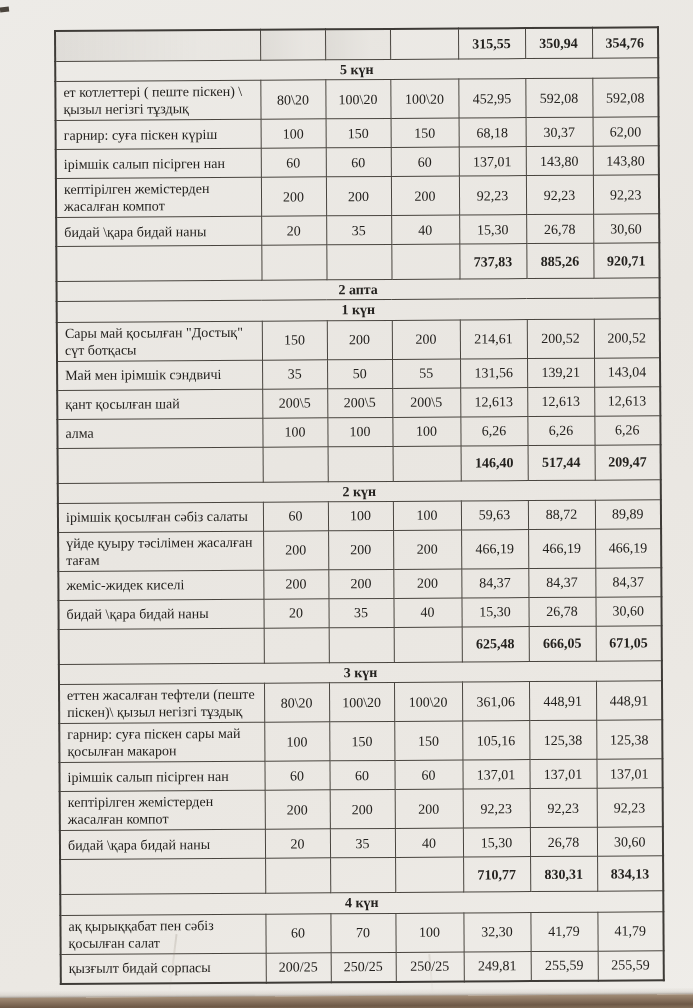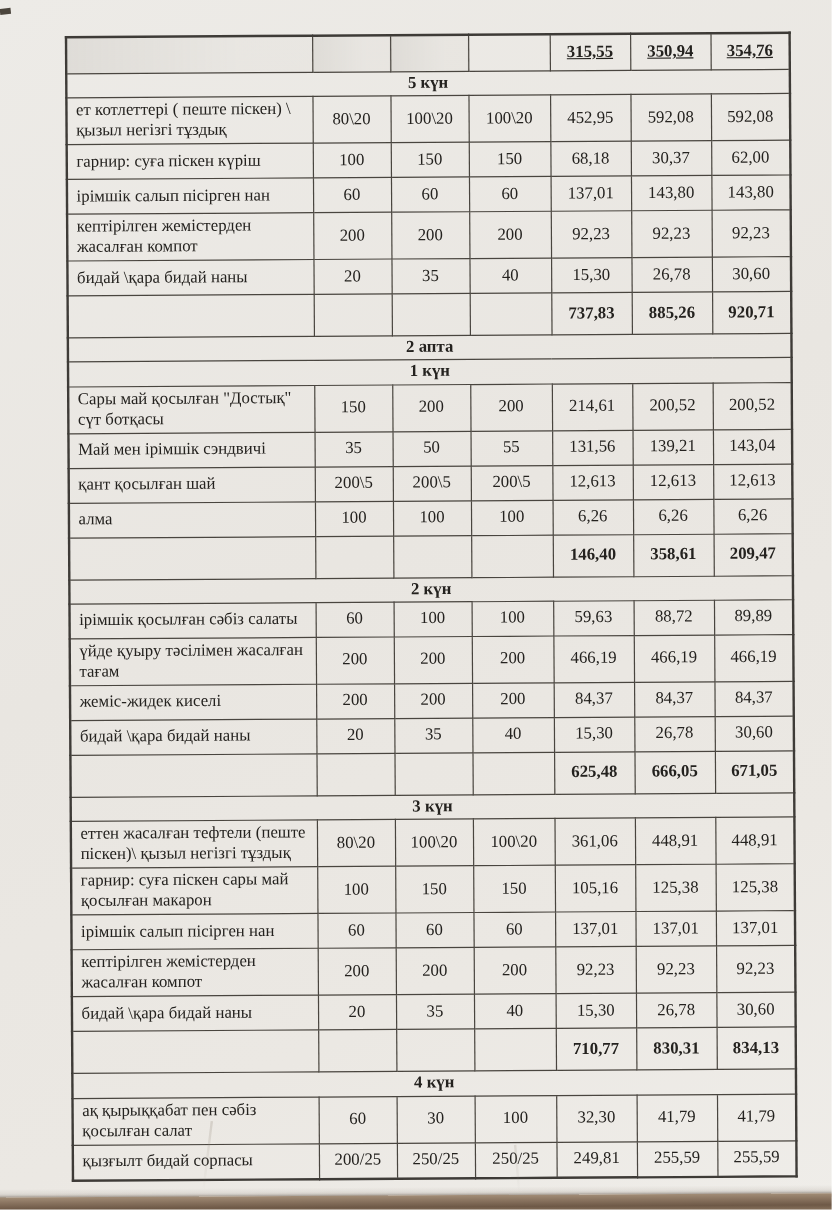--- a/index.html
+++ b/index.html
@@ -27,21 +27,21 @@
     font-size:14px;line-height:1.22;
     color:#24221f;
     vertical-align:middle;
     overflow:hidden;
   }
   td.name{text-align:left;padding-left:7px;}
   td.num{text-align:center;}
   tr.item td{height:24px;}
   tr.span td{height:16px;text-align:center;font-weight:bold;padding:1px 4px;}
   tr.total td{height:30px;font-weight:bold;}
-  tr.carry td{height:25px;font-weight:bold;text-decoration:underline;}
+  tr.carry td{height:25px;font-weight:bold;}
   tr.carry td.smudge{
     background:linear-gradient(90deg,rgba(125,119,110,0.12),rgba(125,119,110,0.03) 70%);
   }
   .crease{
     position:absolute;bottom:16px;left:172px;width:2px;height:58px;
     background:linear-gradient(to bottom,rgba(150,140,126,0.28),rgba(150,140,126,0));
     transform:rotate(7deg);
   }
   .crease2{
     position:absolute;bottom:14px;left:430px;width:2px;height:40px;
@@ -186,21 +186,21 @@
             <td class="num">6,26</td>
             <td class="num">6,26</td>
             <td class="num">6,26</td>
           </tr>
           <tr class="total">
             <td class="name"></td>
             <td class="num"></td>
             <td class="num"></td>
             <td class="num"></td>
             <td class="num">146,40</td>
-            <td class="num">358,61</td>
+            <td class="num">517,44</td>
             <td class="num">209,47</td>
           </tr>
           <tr class="span">
             <td colspan="7">2 күн</td>
           </tr>
           <tr class="item">
             <td class="name">ірімшік қосылған сәбіз салаты</td>
             <td class="num">60</td>
             <td class="num">100</td>
             <td class="num">100</td>
@@ -300,21 +300,21 @@
             <td class="num">710,77</td>
             <td class="num">830,31</td>
             <td class="num">834,13</td>
           </tr>
           <tr class="span">
             <td colspan="7">4 күн</td>
           </tr>
           <tr class="item">
             <td class="name">ақ қырыққабат пен сәбіз қосылған салат</td>
             <td class="num">60</td>
-            <td class="num">30</td>
+            <td class="num">70</td>
             <td class="num">100</td>
             <td class="num">32,30</td>
             <td class="num">41,79</td>
             <td class="num">41,79</td>
           </tr>
           <tr class="item">
             <td class="name">қызғылт бидай сорпасы</td>
             <td class="num">200/25</td>
             <td class="num">250/25</td>
             <td class="num">250/25</td>

